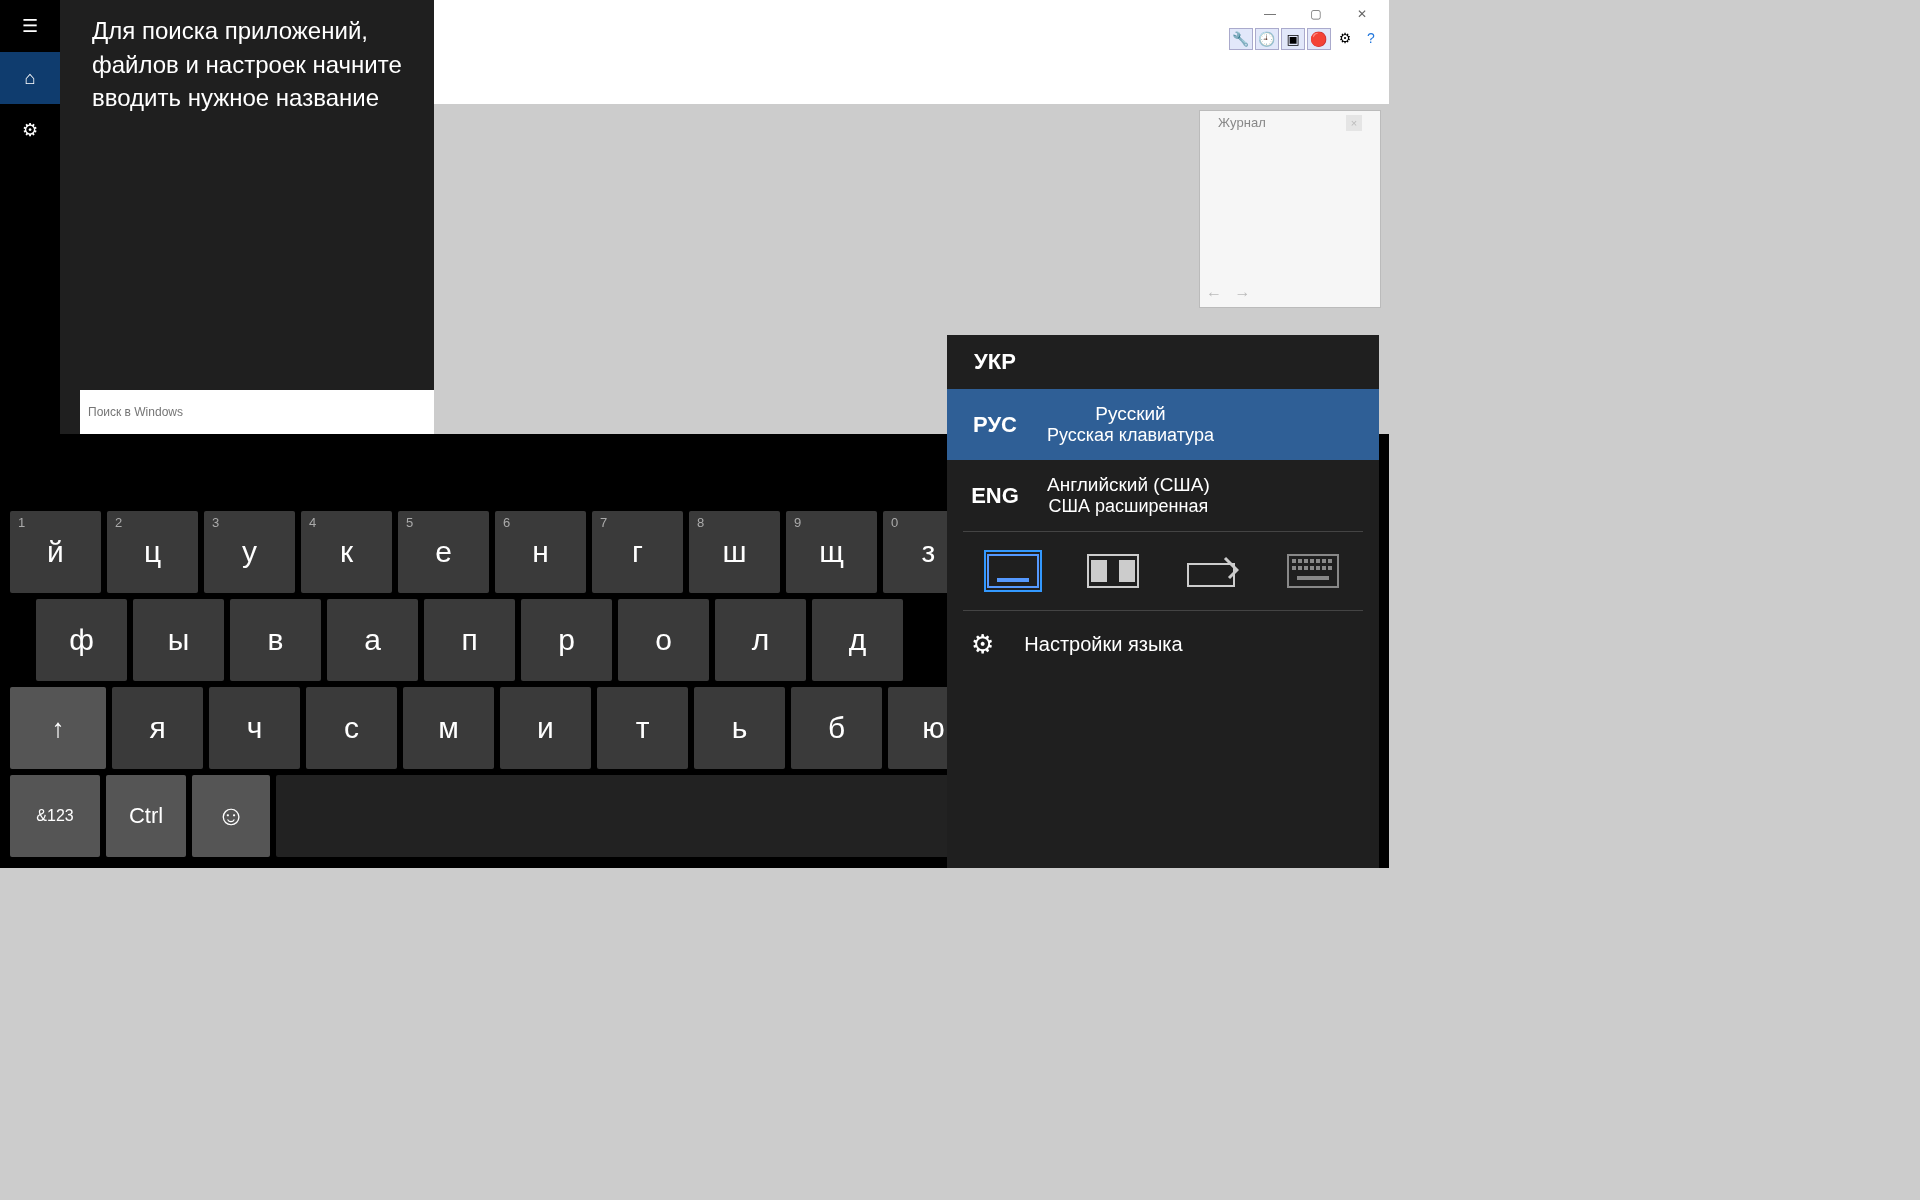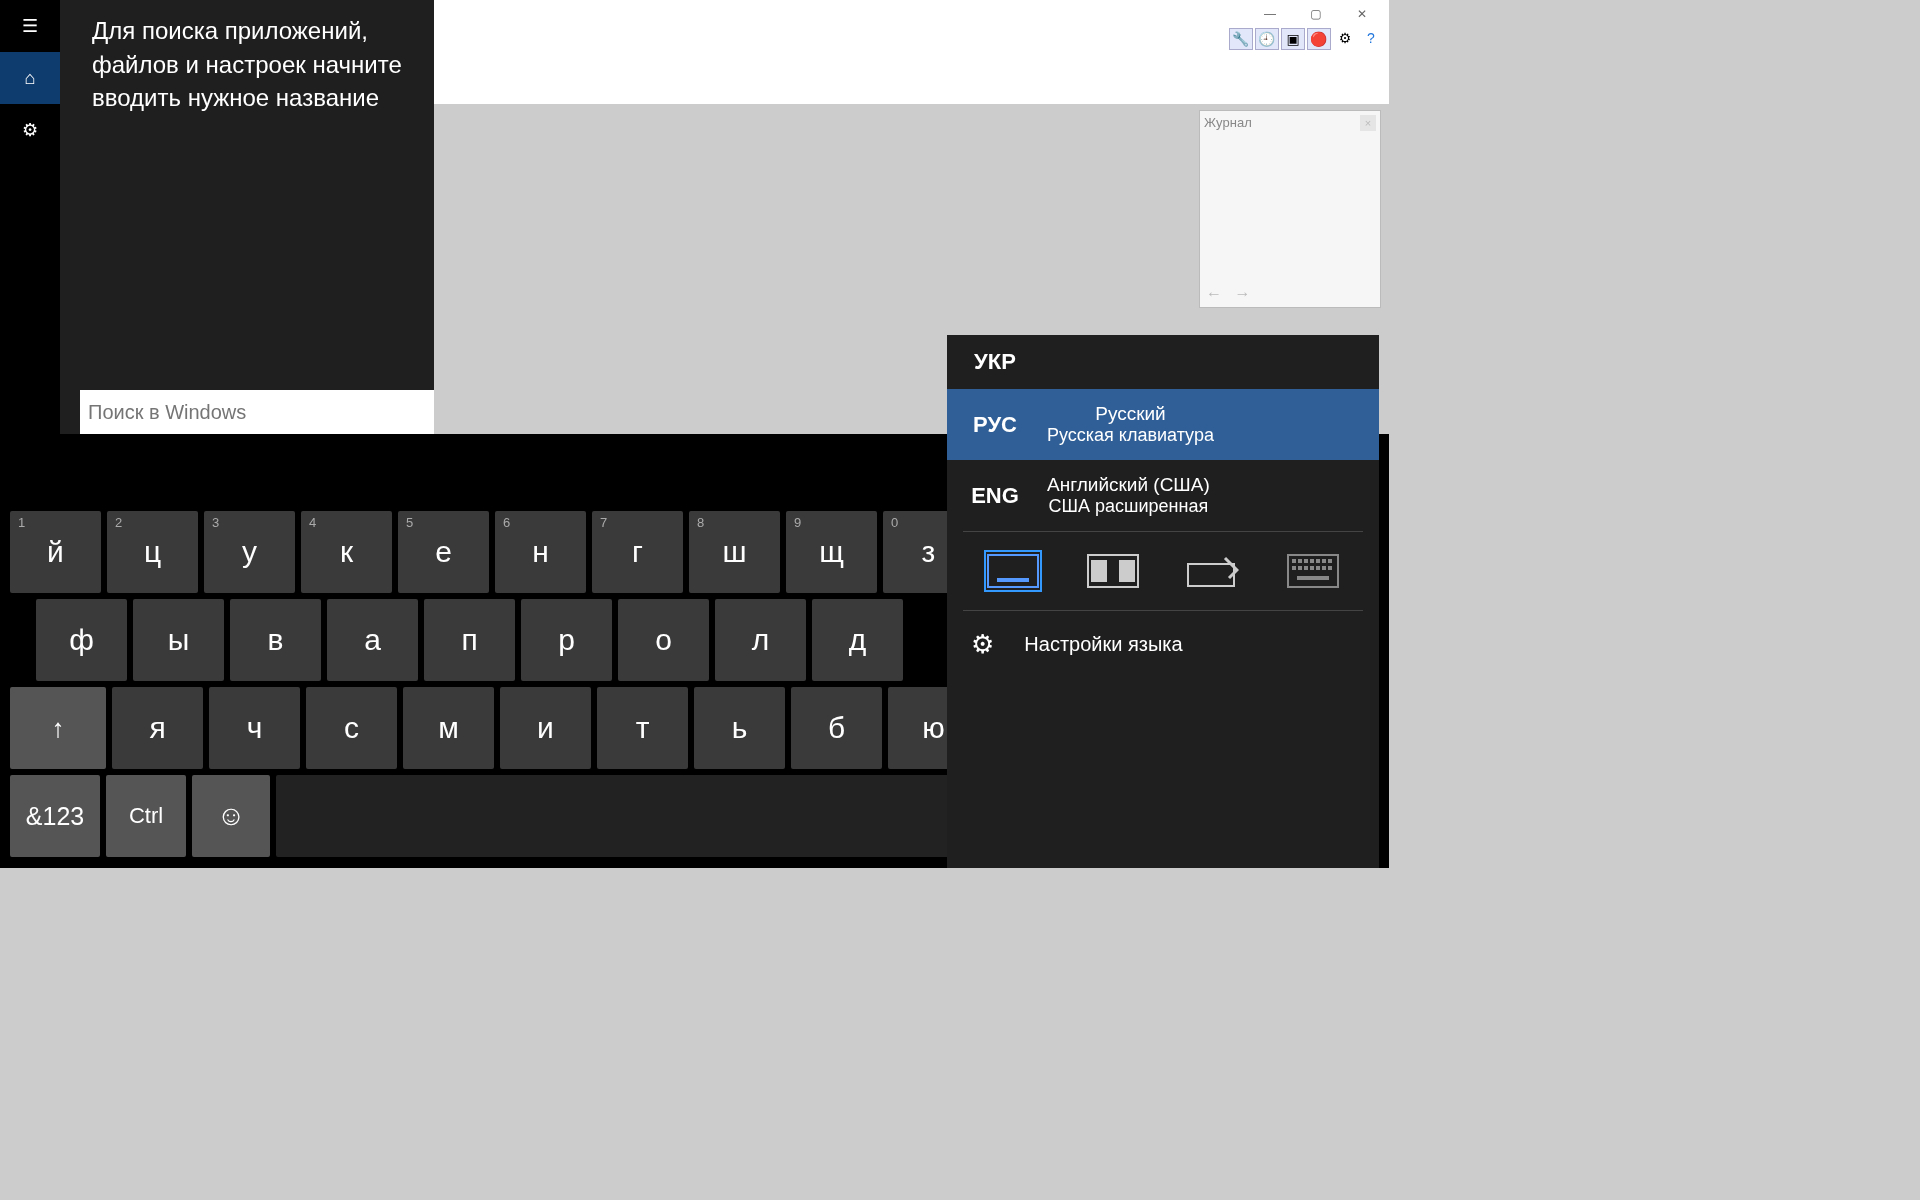--- a/index.html
+++ b/index.html
@@ -8,42 +8,42 @@
 
 .app-bg { position: absolute; top: 0; left: 0; right: 0; bottom: 0; background: #fff; }
 .titlebar { height: 55px; background: #fff; display: flex; justify-content: flex-end; align-items: flex-start; padding: 0; }
 .win-controls { display: flex; margin-right: 4px; }
 .win-btn { width: 46px; height: 28px; display: flex; align-items: center; justify-content: center; color: #666; background: transparent; border: none; font-size: 12px; }
 .tool-icons { position: absolute; top: 28px; right: 6px; display: flex; gap: 2px; }
 .tool-icn { width: 24px; height: 22px; border: 1px solid #aac; font-size: 14px; text-align: center; line-height: 20px; background: #f0f2ff; }
 .tool-icn.sel { background: #e2e8fa; }
 .canvas-area { position: absolute; top: 104px; left: 0; right: 0; bottom: 0; background: #ccc; }
 .journal-panel { position: absolute; top: 6px; right: 8px; width: 182px; height: 198px; background: #f6f6f6; border: 1px solid #bbb; }
-.journal-head { font-size: 13px; color: #888; padding: 4px 4px; display: flex; justify-content: space-between; }
+.journal-head { font-size: 13px; color: #888; padding: 4px 18px; display: flex; justify-content: space-between; }
 .journal-close { width: 16px; height: 16px; background: #e5e5e5; color: #bbb; text-align: center; font-size: 11px; line-height: 16px; }
 .journal-nav { position: absolute; left: 6px; bottom: 6px; font-size: 16px; color: #bbb; letter-spacing: 4px; }
 
 
 .start-panel { position: absolute; top: 0; left: 0; width: 434px; height: 434px; background: #1f1f1f; display: flex; }
 .sp-rail { width: 60px; height: 100%; background: #000; display: flex; flex-direction: column; }
 .sp-rail-item { width: 60px; height: 52px; display: flex; align-items: center; justify-content: center; color: #fff; font-size: 18px; }
 .sp-rail-item.home { background: #0f3c6e; }
 .sp-body { flex: 1; display: flex; flex-direction: column; padding-left: 20px; }
 .sp-text { color: #fff; font-size: 24px; font-weight: 300; padding: 14px 14px 0 12px; line-height: 1.4; }
 .sp-search { margin-top: auto; height: 44px; background: #fff; display: flex; align-items: center; padding: 0 8px; }
-.sp-search input { border: none; outline: none; width: 100%; font-size: 20px; color: #444; }
+.sp-search input { border: none; outline: none; width: 100%; font-size: 12px; color: #444; }
 
 
 .keyboard { position: absolute; left: 0; right: 0; bottom: 0; height: 434px; background: #000; padding-top: 77px; }
 .kb-row { display: flex; gap: 6px; margin: 0 10px 6px 10px; }
 .key { background: #3a3a3a; color: #fff; border-radius: 2px; display: flex; align-items: center; justify-content: center; font-size: 30px; font-weight: 300; height: 82px; flex: 1; position: relative; }
 .key.dark { background: #555; }
 .key .num { position: absolute; top: 4px; left: 8px; font-size: 13px; color: #aaa; }
 .key.shift { flex: 0 0 96px; font-size: 26px; }
-.key.sym { flex: 0 0 90px; font-size: 25px; }
+.key.sym { flex: 0 0 90px; font-size: 16px; }
 .key.ctrl { flex: 0 0 80px; font-size: 22px; }
 .key.emoji { flex: 0 0 78px; font-size: 28px; }
 .key.space { flex: 1; background: #222; }
 .key.arrow { flex: 0 0 86px; background: #3a3a3a; font-size: 24px; }
 .key.lang { flex: 0 0 86px; background: #3a3a3a; font-size: 14px; flex-direction: column; }
 .r1 .key { flex: 0 0 91px; }
 .r2 { margin-left: 36px; }
 .r2 .key { flex: 0 0 91px; }
 .r3 .key:not(.shift) { flex: 0 0 91px; }
 

